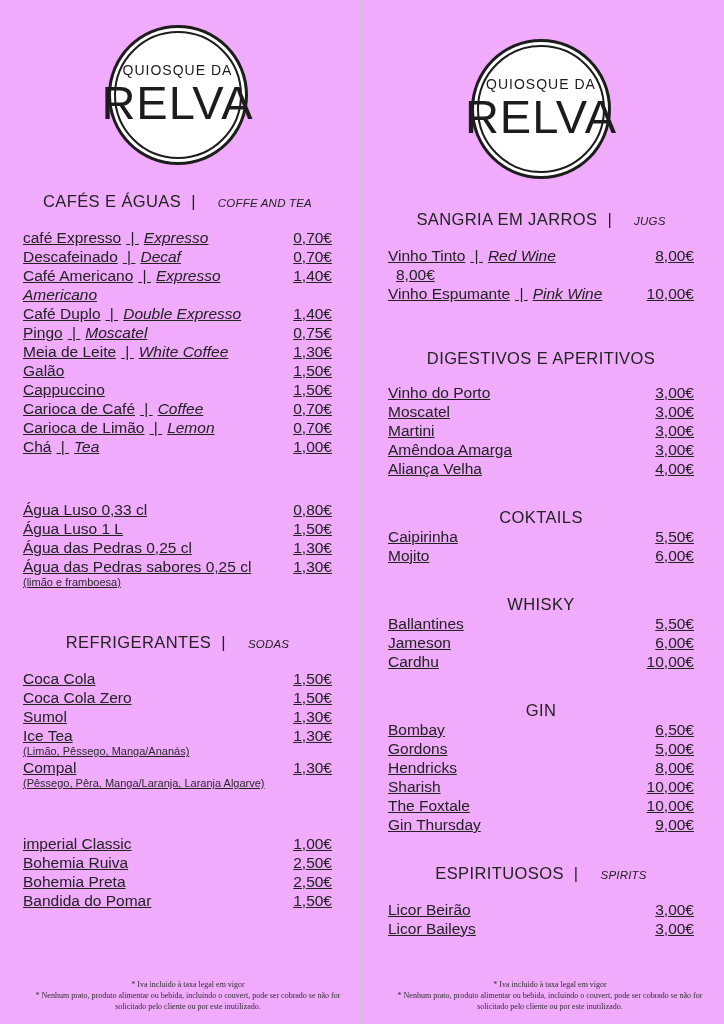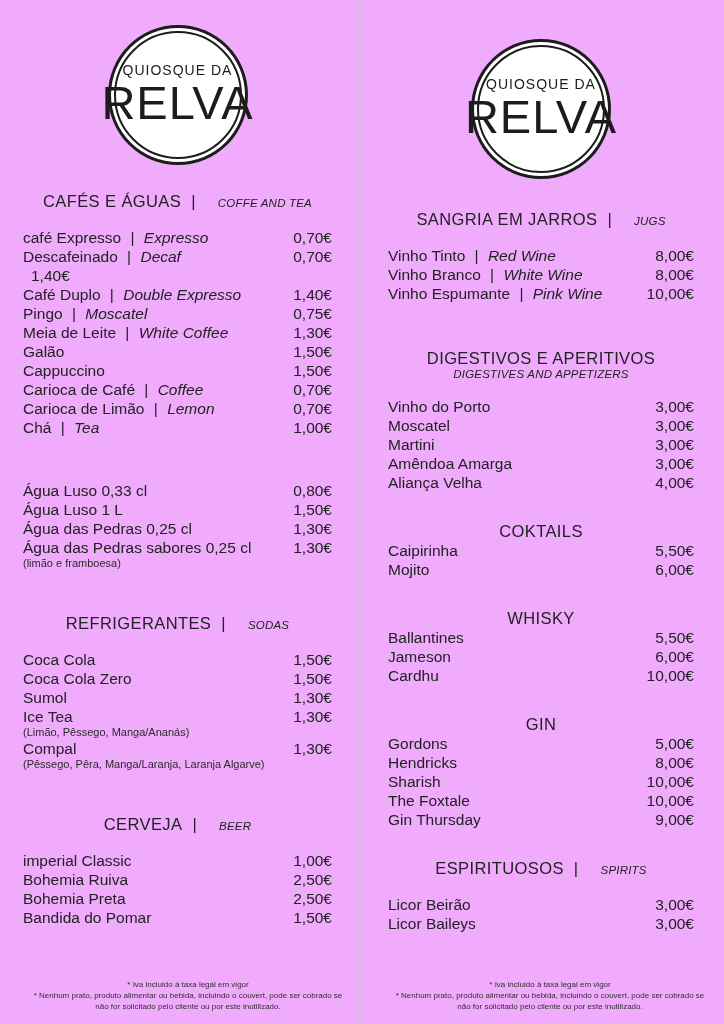--- a/index.html
+++ b/index.html
@@ -43,37 +43,37 @@
   .col-right .sections .menu-section:first-child { margin-top: 30px; }
   .col-right .sections .menu-section:nth-child(2) { margin-top: 46px; }
 
   .section-header { text-align: center; font-size: 16.5px; line-height: 18px; letter-spacing: 0.4px; }
   .header-pipe { font-weight: 300; margin: 0 5px; }
   .section-subtitle { font-style: italic; font-size: 11.5px; letter-spacing: 0.2px; padding-left: 12px; }
   .section-subtitle-below {
     text-align: center; font-style: italic; font-size: 11.5px; line-height: 14px; letter-spacing: 0.2px;
   }
 
-  .menu-items { margin-top: 16px; }
+  .menu-items { margin-top: 16px; text-decoration: underline; }
   .menu-section.no-subtitle .menu-items { margin-top: 1px; }
 
   .menu-row {
     display: flex; justify-content: space-between; align-items: baseline;
     font-size: 15.5px; line-height: 19px;
   }
   .item-name { text-align: left; }
   .item-pipe { margin: 0 5px; font-weight: 300; }
   .item-en { font-style: italic; }
   .item-price { white-space: nowrap; padding-left: 8px; }
   .item-note { font-size: 11px; line-height: 13px; color: #2a2a2a; }
 
   
   .column-footer {
     position: absolute; bottom: 12px; left: 32px; right: 18px;
-    text-align: center; color: #2f2f2f;
+    text-align: center; color: #2f2f2f; font-family: Liberation Serif, serif;
   }
   .footer-line { font-size: 8px; line-height: 11px; }
 </style>
 </head>
 <body>
 
 <div class="menu">
   <div class="page-divider"></div>
 
   <div class="column col-left">
@@ -89,20 +89,21 @@
           <div class="menu-items">
             <div class="menu-row">
               <span class="item-name"><span class="item-pt">café Expresso</span><span class="item-pipe"> | </span><span class="item-en">Expresso</span></span>
               <span class="item-price">0,70€</span>
             </div>
             <div class="menu-row">
               <span class="item-name"><span class="item-pt">Descafeinado</span><span class="item-pipe"> | </span><span class="item-en">Decaf</span></span>
               <span class="item-price">0,70€</span>
             </div>
             <div class="menu-row">
+              <span class="item-name"><span class="item-pt">Café Americano</span><span class="item-pipe"> | </span><span class="item-en">Expresso Americano</span></span>
               <span class="item-price">1,40€</span>
             </div>
             <div class="menu-row">
               <span class="item-name"><span class="item-pt">Café Duplo</span><span class="item-pipe"> | </span><span class="item-en">Double Expresso</span></span>
               <span class="item-price">1,40€</span>
             </div>
             <div class="menu-row">
               <span class="item-name"><span class="item-pt">Pingo</span><span class="item-pipe"> | </span><span class="item-en">Moscatel</span></span>
               <span class="item-price">0,75€</span>
             </div>
@@ -174,21 +175,20 @@
             </div>
             <div class="item-note">(Limão, Pêssego, Manga/Ananás)</div>
             <div class="menu-row">
               <span class="item-name"><span class="item-pt">Compal</span></span>
               <span class="item-price">1,30€</span>
             </div>
             <div class="item-note">(Pêssego, Pêra, Manga/Laranja, Laranja Algarve)</div>
           </div>
         </section>
         <section class="menu-section">
-          <div class="section-header"><span class="section-title">CERVEJA</span><span class="header-pipe"> | </span><span class="section-subtitle">BEER</span></div>
           <div class="menu-items">
             <div class="menu-row">
               <span class="item-name"><span class="item-pt">imperial Classic</span></span>
               <span class="item-price">1,00€</span>
             </div>
             <div class="menu-row">
               <span class="item-name"><span class="item-pt">Bohemia Ruiva</span></span>
               <span class="item-price">2,50€</span>
             </div>
             <div class="menu-row">
@@ -217,32 +217,30 @@
     </div>
     <div class="sections">
         <section class="menu-section">
           <div class="section-header"><span class="section-title">SANGRIA EM JARROS</span><span class="header-pipe"> | </span><span class="section-subtitle">JUGS</span></div>
           <div class="menu-items">
             <div class="menu-row">
               <span class="item-name"><span class="item-pt">Vinho Tinto</span><span class="item-pipe"> | </span><span class="item-en">Red Wine</span></span>
               <span class="item-price">8,00€</span>
             </div>
             <div class="menu-row">
-              <span class="item-name"><span class="item-pt">Vinho Branco</span><span class="item-pipe"> | </span><span class="item-en">White Wine</span></span>
               <span class="item-price">8,00€</span>
             </div>
             <div class="menu-row">
               <span class="item-name"><span class="item-pt">Vinho Espumante</span><span class="item-pipe"> | </span><span class="item-en">Pink Wine</span></span>
               <span class="item-price">10,00€</span>
             </div>
           </div>
         </section>
         <section class="menu-section">
           <div class="section-header"><span class="section-title">DIGESTIVOS E APERITIVOS</span></div>
-          <div class="section-subtitle-below">DIGESTIVES AND APPETIZERS</div>
           <div class="menu-items">
             <div class="menu-row">
               <span class="item-name"><span class="item-pt">Vinho do Porto</span></span>
               <span class="item-price">3,00€</span>
             </div>
             <div class="menu-row">
               <span class="item-name"><span class="item-pt">Moscatel</span></span>
               <span class="item-price">3,00€</span>
             </div>
             <div class="menu-row">
@@ -285,20 +283,24 @@
             </div>
             <div class="menu-row">
               <span class="item-name"><span class="item-pt">Cardhu</span></span>
               <span class="item-price">10,00€</span>
             </div>
           </div>
         </section>
         <section class="menu-section no-subtitle">
           <div class="section-header"><span class="section-title">GIN</span></div>
           <div class="menu-items">
+            <div class="menu-row">
+              <span class="item-name"><span class="item-pt">Bombay</span></span>
+              <span class="item-price">6,50€</span>
+            </div>
             <div class="menu-row">
               <span class="item-name"><span class="item-pt">Gordons</span></span>
               <span class="item-price">5,00€</span>
             </div>
             <div class="menu-row">
               <span class="item-name"><span class="item-pt">Hendricks</span></span>
               <span class="item-price">8,00€</span>
             </div>
             <div class="menu-row">
               <span class="item-name"><span class="item-pt">Sharish</span></span>

